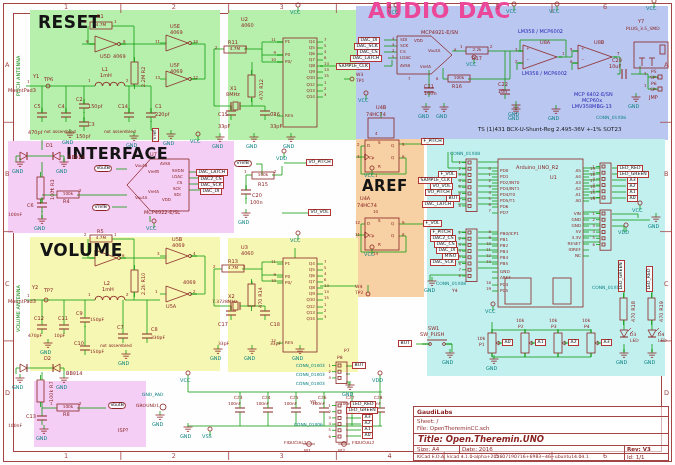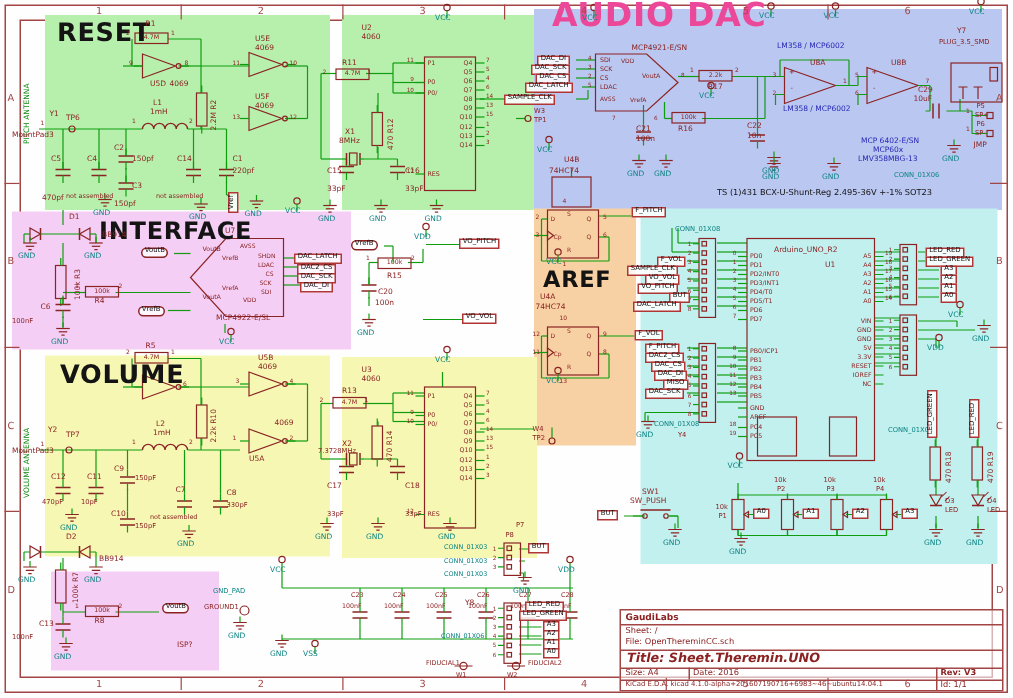--- a/index.html
+++ b/index.html
@@ -22,21 +22,21 @@
 <div id="canvas">
   <div class="frame" style="left:3px;top:3px;width:667px;height:457px;"></div>
   <div class="frame" style="left:13px;top:13px;width:647px;height:437px;"></div>
 
   <div id="tblock">
     <div class="cell" style="left:3px;top:2px;font-weight:bold;font-size:6px;">GaudiLabs</div>
     <div style="position:absolute;left:0;top:9px;width:100%;border-top:1px solid #a34545;"></div>
     <div class="cell" style="left:3px;top:12px;">Sheet: /</div>
     <div class="cell" style="left:3px;top:19px;">File: OpenThereminCC.sch</div>
     <div style="position:absolute;left:0;top:26px;width:100%;border-top:1px solid #a34545;"></div>
-    <div class="cell" style="left:4px;top:28px;font-weight:bold;font-style:italic;font-size:8.5px;">Title: Sheet.Theremin.UNO</div>
+    <div class="cell" style="left:4px;top:28px;font-weight:bold;font-style:italic;font-size:8.5px;">Title: Open.Theremin.UNO</div>
     <div style="position:absolute;left:0;top:38px;width:100%;border-top:1px solid #a34545;"></div>
     <div class="cell" style="left:3px;top:40px;">Size: A4</div>
     <div class="cell" style="left:48px;top:40px;">Date: 2016</div>
     <div class="cell" style="left:213px;top:40px;font-weight:bold;">Rev: V3</div>
     <div style="position:absolute;left:0;top:46px;width:100%;border-top:1px solid #a34545;"></div>
     <div class="cell" style="left:3px;top:48px;font-size:4.6px;">KiCad E.D.A.  kicad 4.1.0-alpha+201607190716+6983~46~ubuntu14.04.1</div>
     <div class="cell" style="left:213px;top:48px;">Id: 1/1</div>
     <div style="position:absolute;left:210px;top:38px;height:15px;border-left:1px solid #a34545;"></div>
     <div style="position:absolute;left:45px;top:38px;height:8px;border-left:1px solid #a34545;"></div>
   </div>

